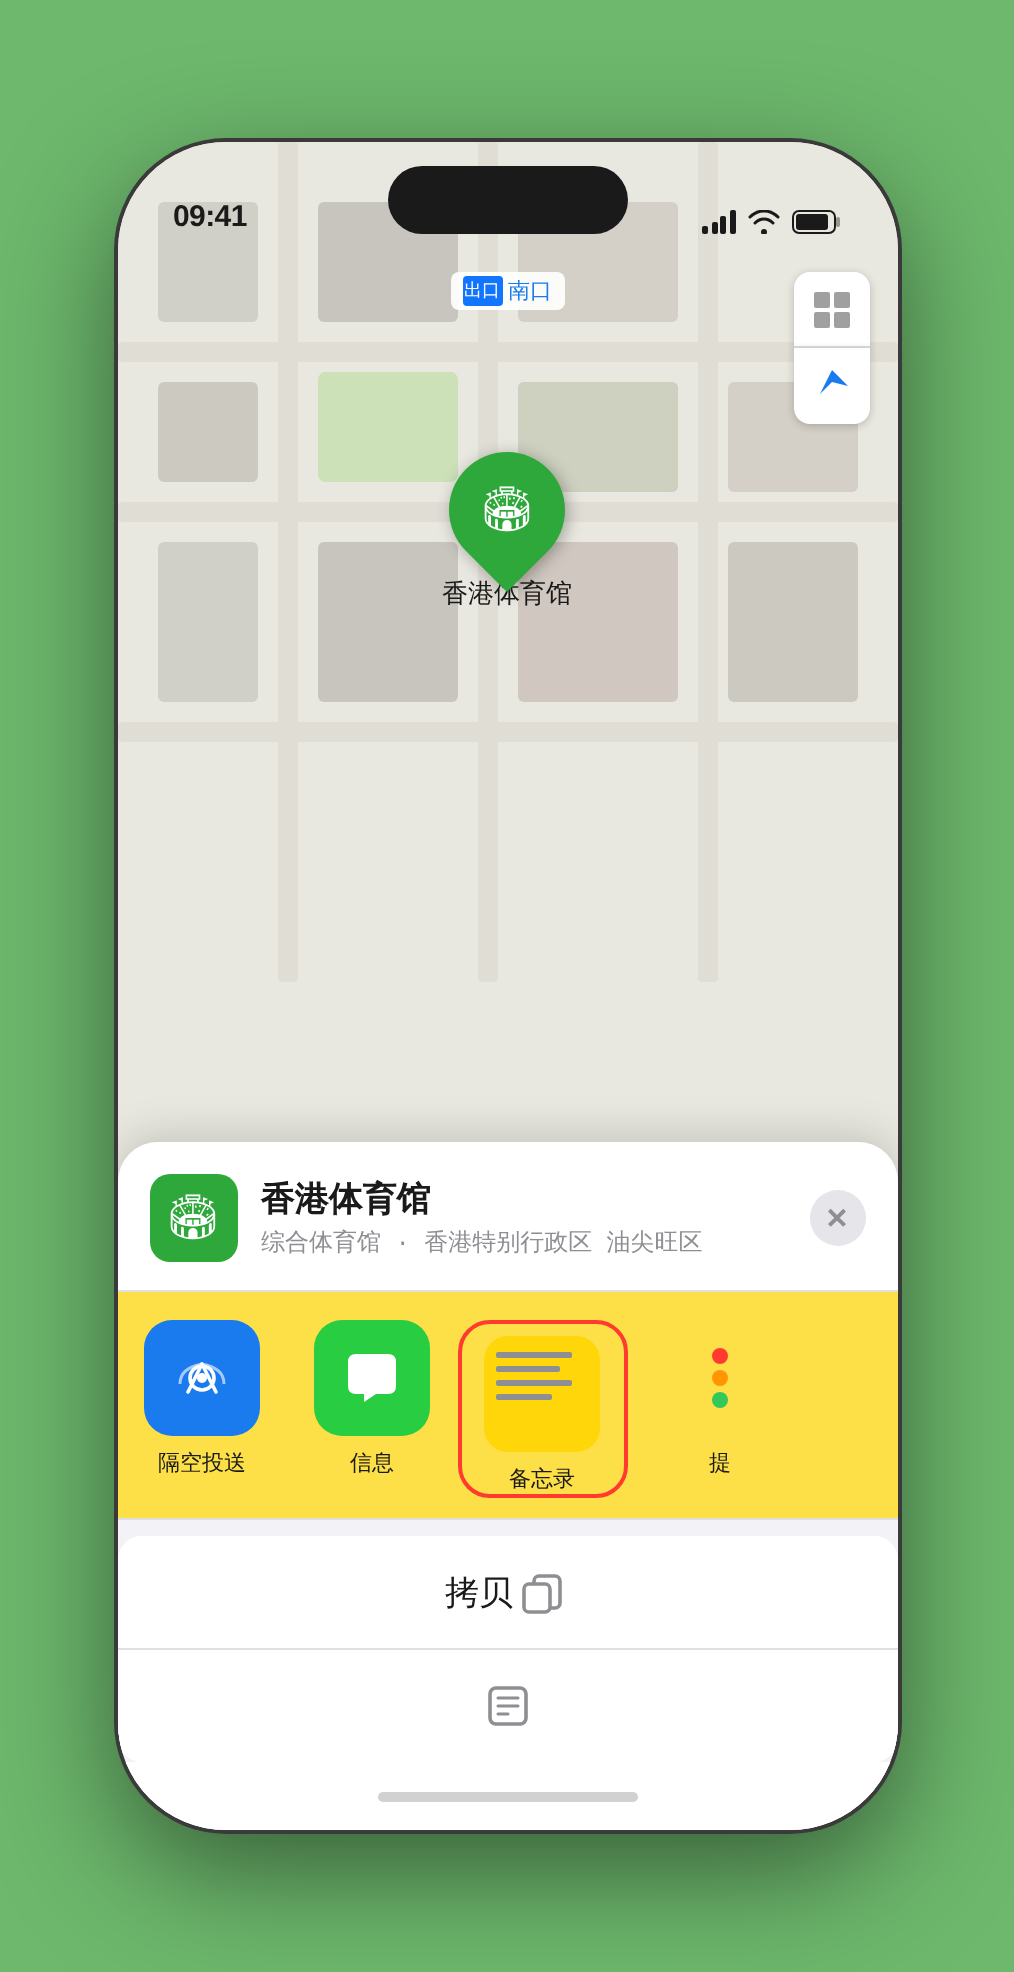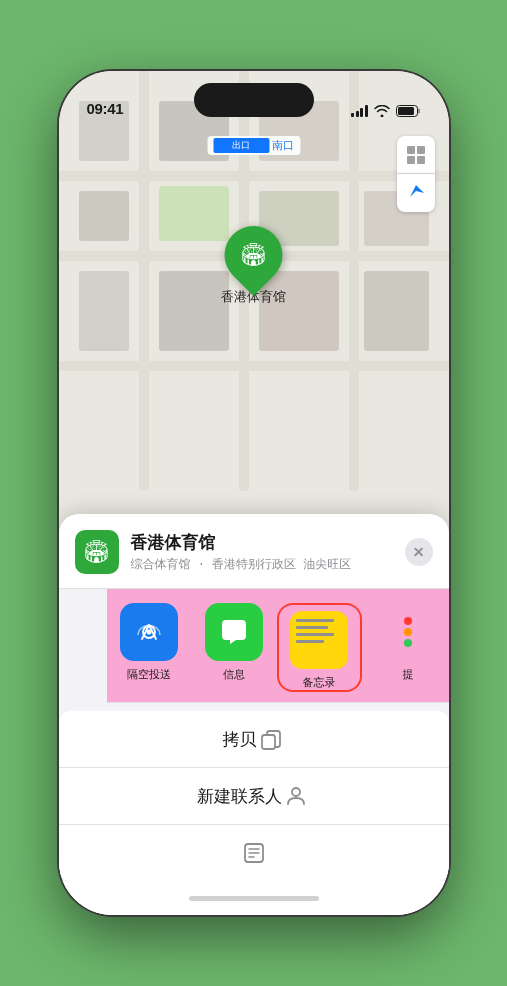--- a/index.html
+++ b/index.html
@@ -213,28 +213,27 @@
       border-radius: 50%;
       display: flex;
       align-items: center;
       justify-content: center;
       cursor: pointer;
       flex-shrink: 0;
     }
 
     
     .share-row {
-      background: #f9a8d4;
+      background: #fde047;
       padding: 14px 0 10px;
       display: flex;
       align-items: flex-start;
       gap: 0;
       overflow: hidden;
       border-bottom: 0.5px solid #e0e0e0;
-      margin-left: 48px;
     }
 
     .share-item {
       display: flex;
       flex-direction: column;
       align-items: center;
       width: 85px;
       flex-shrink: 0;
       cursor: pointer;
     }
@@ -385,21 +384,21 @@
         <rect x="20" y="200" width="50" height="80" fill="#d0cfc8" rx="3"></rect>
         <rect x="100" y="200" width="70" height="80" fill="#c8c5be" rx="3"></rect>
         <rect x="200" y="200" width="80" height="80" fill="#d0c8c0" rx="3"></rect>
         <rect x="305" y="200" width="65" height="80" fill="#ccc9c0" rx="3"></rect>
 
         <rect x="100" y="115" width="70" height="55" fill="#c8e0b0" rx="4" opacity="0.5"></rect>
         <rect x="200" y="120" width="80" height="55" fill="#d4e8c0" rx="4" opacity="0.3"></rect>
       </svg>
 
       <div class="map-label-badge">
-        <span style="background:#1275fe;color:white;font-size:9px;padding:1px 19px;border-radius:2px;">出口</span>
+        <span style="background:#1275fe;color:white;font-size:9px;padding:1px 1px;border-radius:2px;">出口</span>
         <span>南口</span>
       </div>
 
       <div class="location-pin">
         <div class="pin-circle">
           <span class="pin-icon-inner">🏟</span>
         </div>
         <span class="pin-label">香港体育馆</span>
       </div>
 
@@ -487,29 +486,20 @@
         <div class="action-item">
           <span class="action-label">拷贝</span>
           <div class="action-icon">
             <svg width="22" height="24" viewBox="0 0 22 24">
               <rect x="7" y="4" width="13" height="16" rx="2.5" stroke="#8e8e93" stroke-width="1.8" fill="none"></rect>
               <rect x="2" y="8" width="13" height="14" rx="2.5" stroke="#8e8e93" stroke-width="1.8" fill="white"></rect>
             </svg>
           </div>
         </div>
 
-        <div class="action-item">
-          <span class="action-label">新建联系人</span>
-          <div class="action-icon">
-            <svg width="24" height="24" viewBox="0 0 24 24">
-              <circle cx="12" cy="8" r="4" stroke="#8e8e93" stroke-width="1.8" fill="none"></circle>
-              <path d="M4 20 Q4 14 12 14 Q20 14 20 20" stroke="#8e8e93" stroke-width="1.8" fill="none" stroke-linecap="round"></path>
-            </svg>
-          </div>
-        </div>
 
 
         <div class="action-item">
           <div class="action-icon">
             <svg width="24" height="24" viewBox="0 0 24 24">
               <rect x="3" y="3" width="18" height="18" rx="3" stroke="#8e8e93" stroke-width="1.8" fill="none"></rect>
               <line x1="7" y1="8" x2="17" y2="8" stroke="#8e8e93" stroke-width="1.5" stroke-linecap="round"></line>
               <line x1="7" y1="12" x2="17" y2="12" stroke="#8e8e93" stroke-width="1.5" stroke-linecap="round"></line>
               <line x1="7" y1="16" x2="12" y2="16" stroke="#8e8e93" stroke-width="1.5" stroke-linecap="round"></line>
             </svg>

